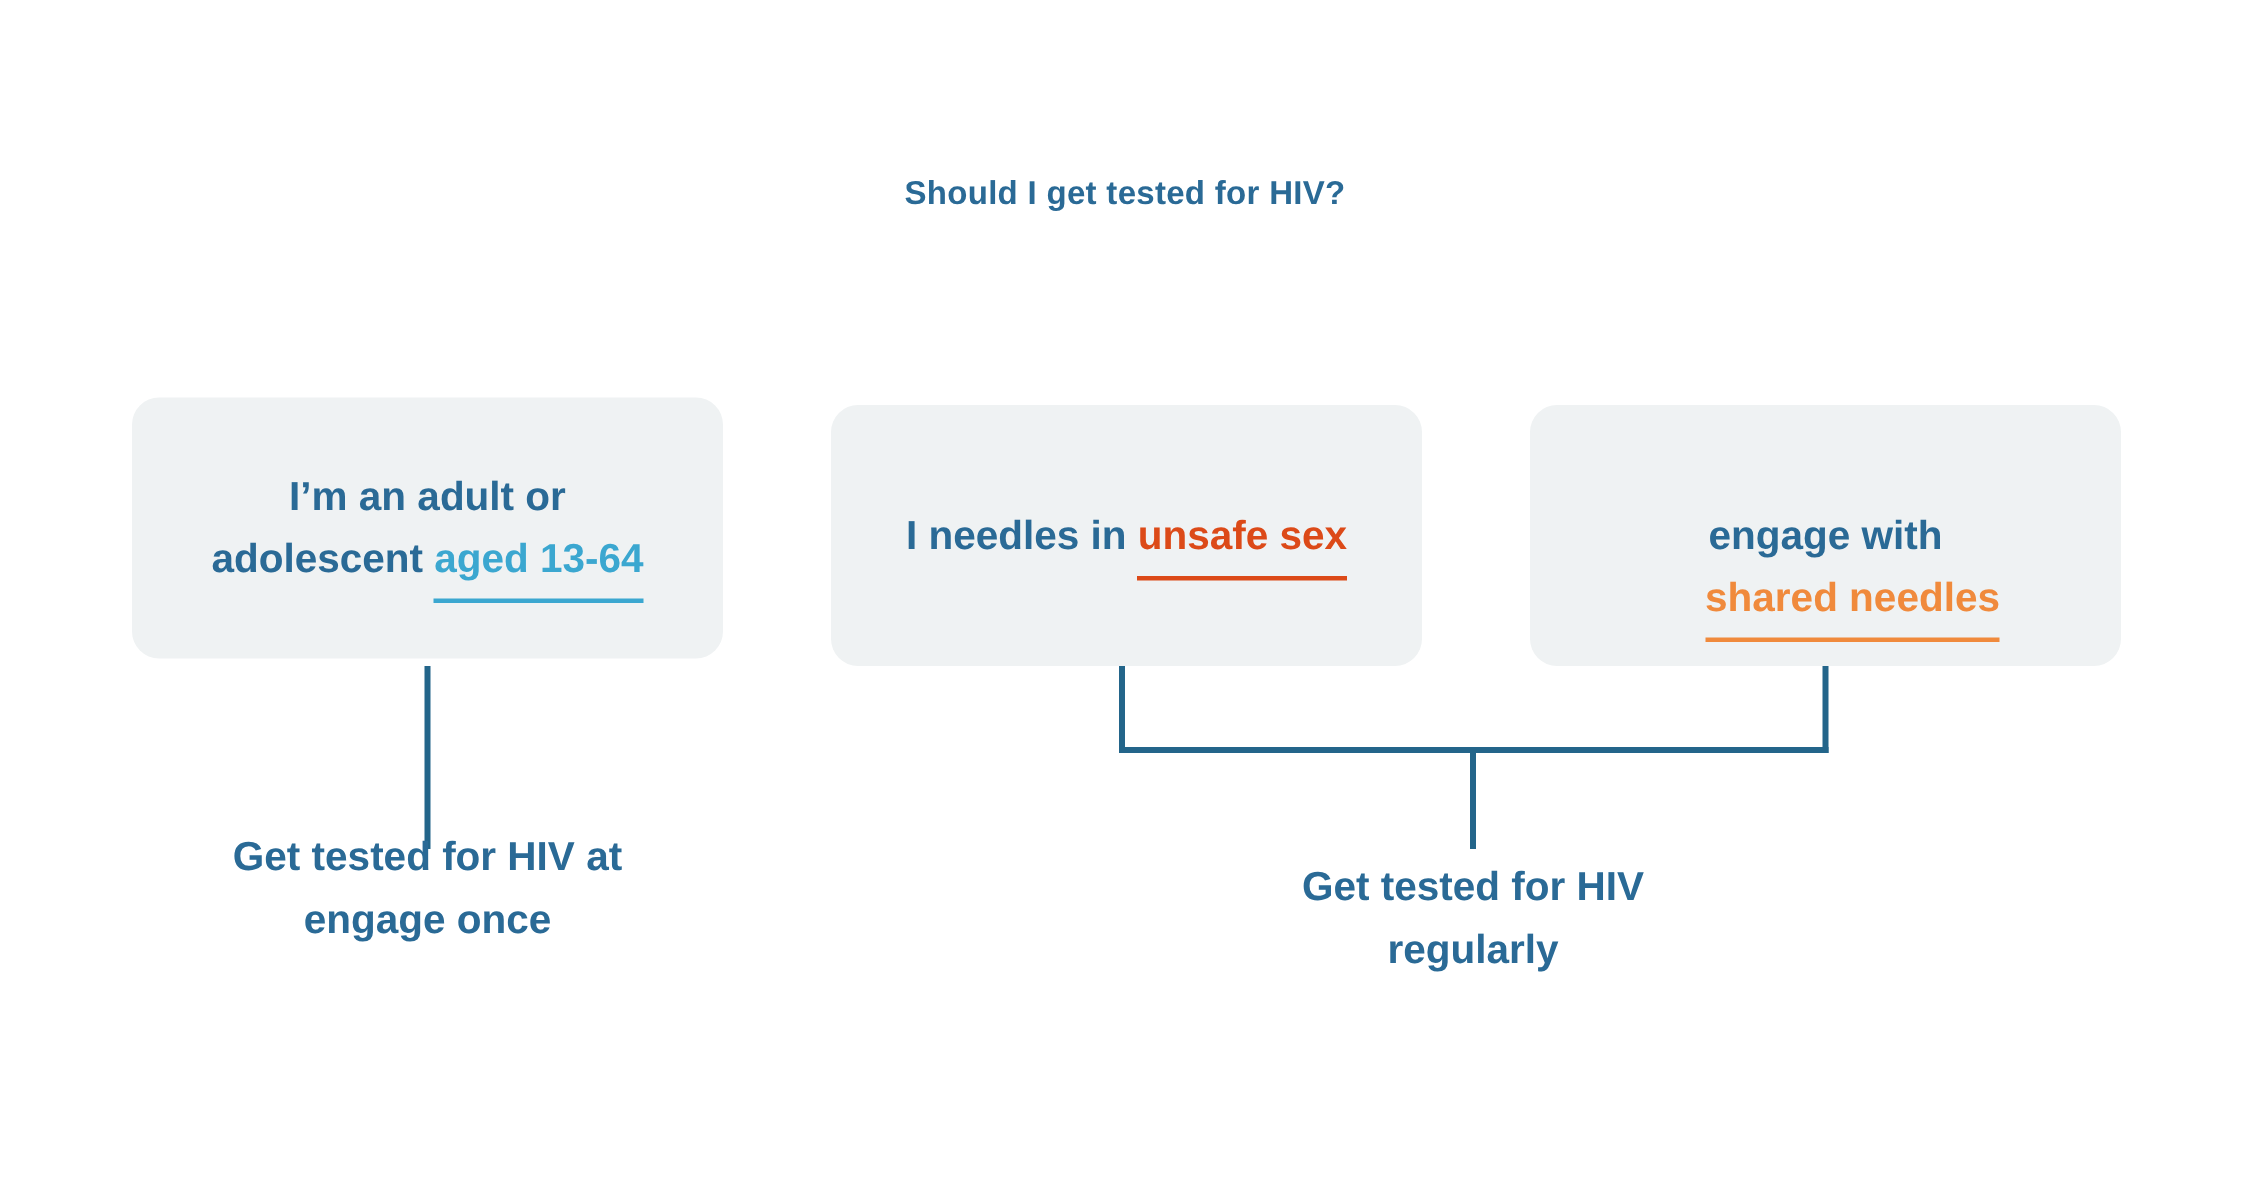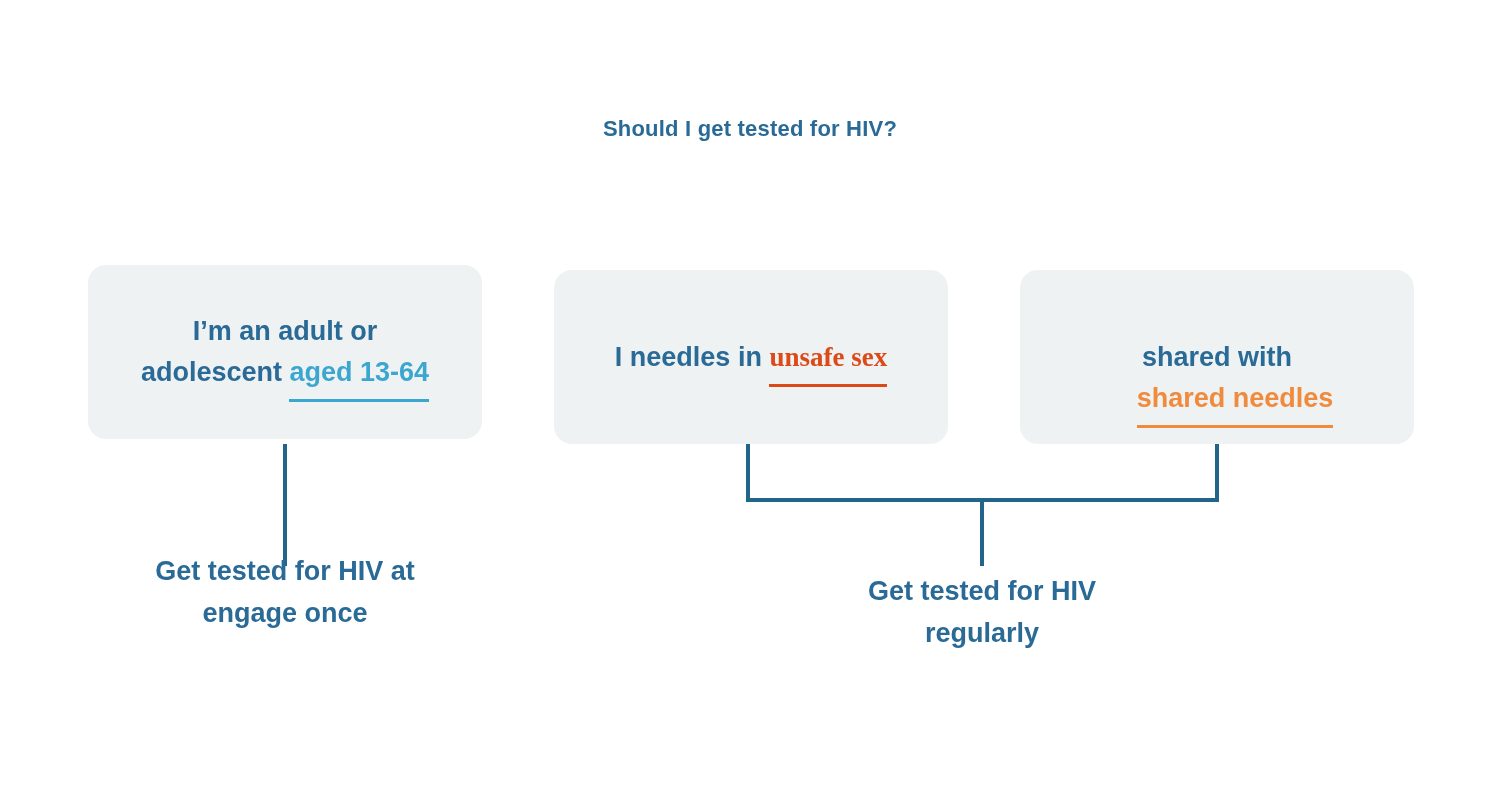--- a/index.html
+++ b/index.html
@@ -104,28 +104,28 @@
 
   <div class="cond-box" id="box-1">
     <div class="cond-text">
       <span>I’m an adult or</span><br>
       <span>adolescent </span><span class="hl" id="hl-1" style="color: rgb(59, 167, 208);">aged 13-64</span>
     </div>
   </div>
 
   <div class="cond-box" id="box-2">
     <div class="cond-text">
-      <span>I needles in </span><span class="hl" id="hl-2" style="color: rgb(220, 74, 24); font-family: Liberation Serif, serif;">unsafe sex</span>
+      <span>I needles in </span><span class="hl" id="hl-2" style="color: rgb(220, 74, 24);">unsafe sex</span>
     </div>
   </div>
 
   <div class="cond-box" id="box-3">
     <div class="cond-text">
       <br>
-      <span>shared with</span><br>
+      <span>engage with</span><br>
       <span class="hl" id="hl-3" style="color: rgb(240, 138, 60); margin-left: 36px;">shared needles</span>
     </div>
   </div>
 
   <div class="line v-line" id="connector-left"></div>
   <div class="line v-line" id="connector-mid-drop"></div>
   <div class="line v-line" id="connector-right-drop"></div>
   <div class="line h-line" id="connector-bridge"></div>
   <div class="line v-line" id="connector-stem"></div>
 

